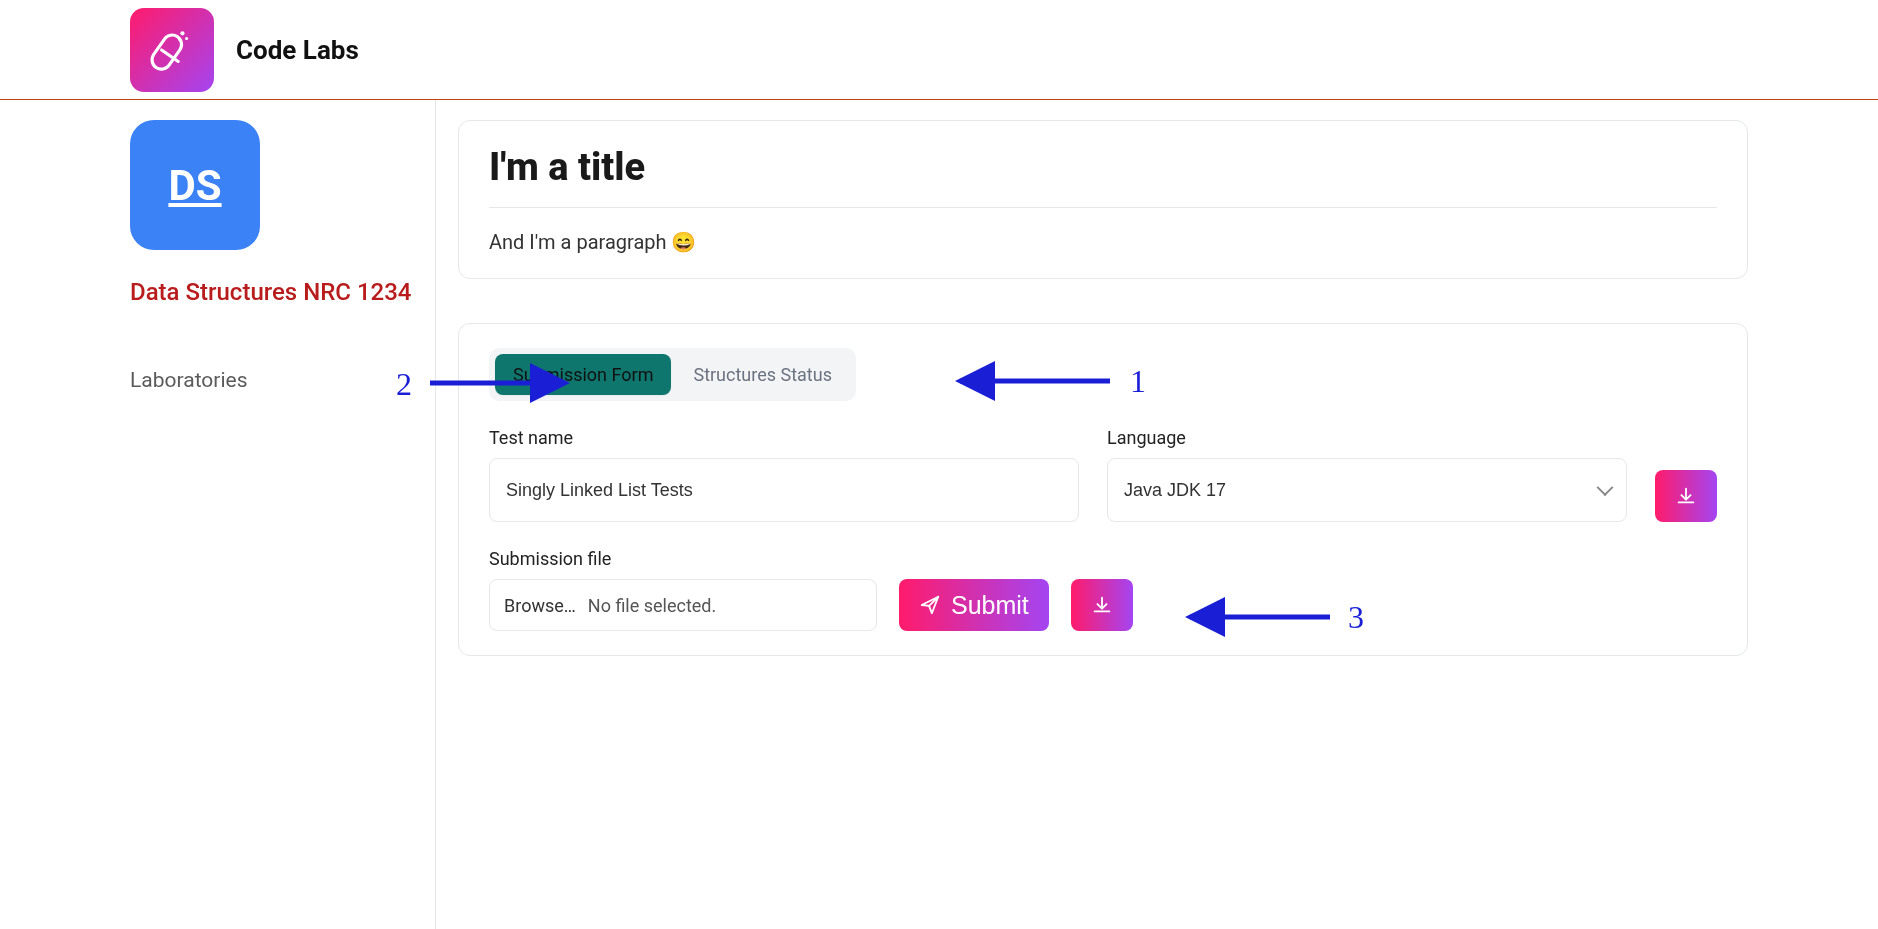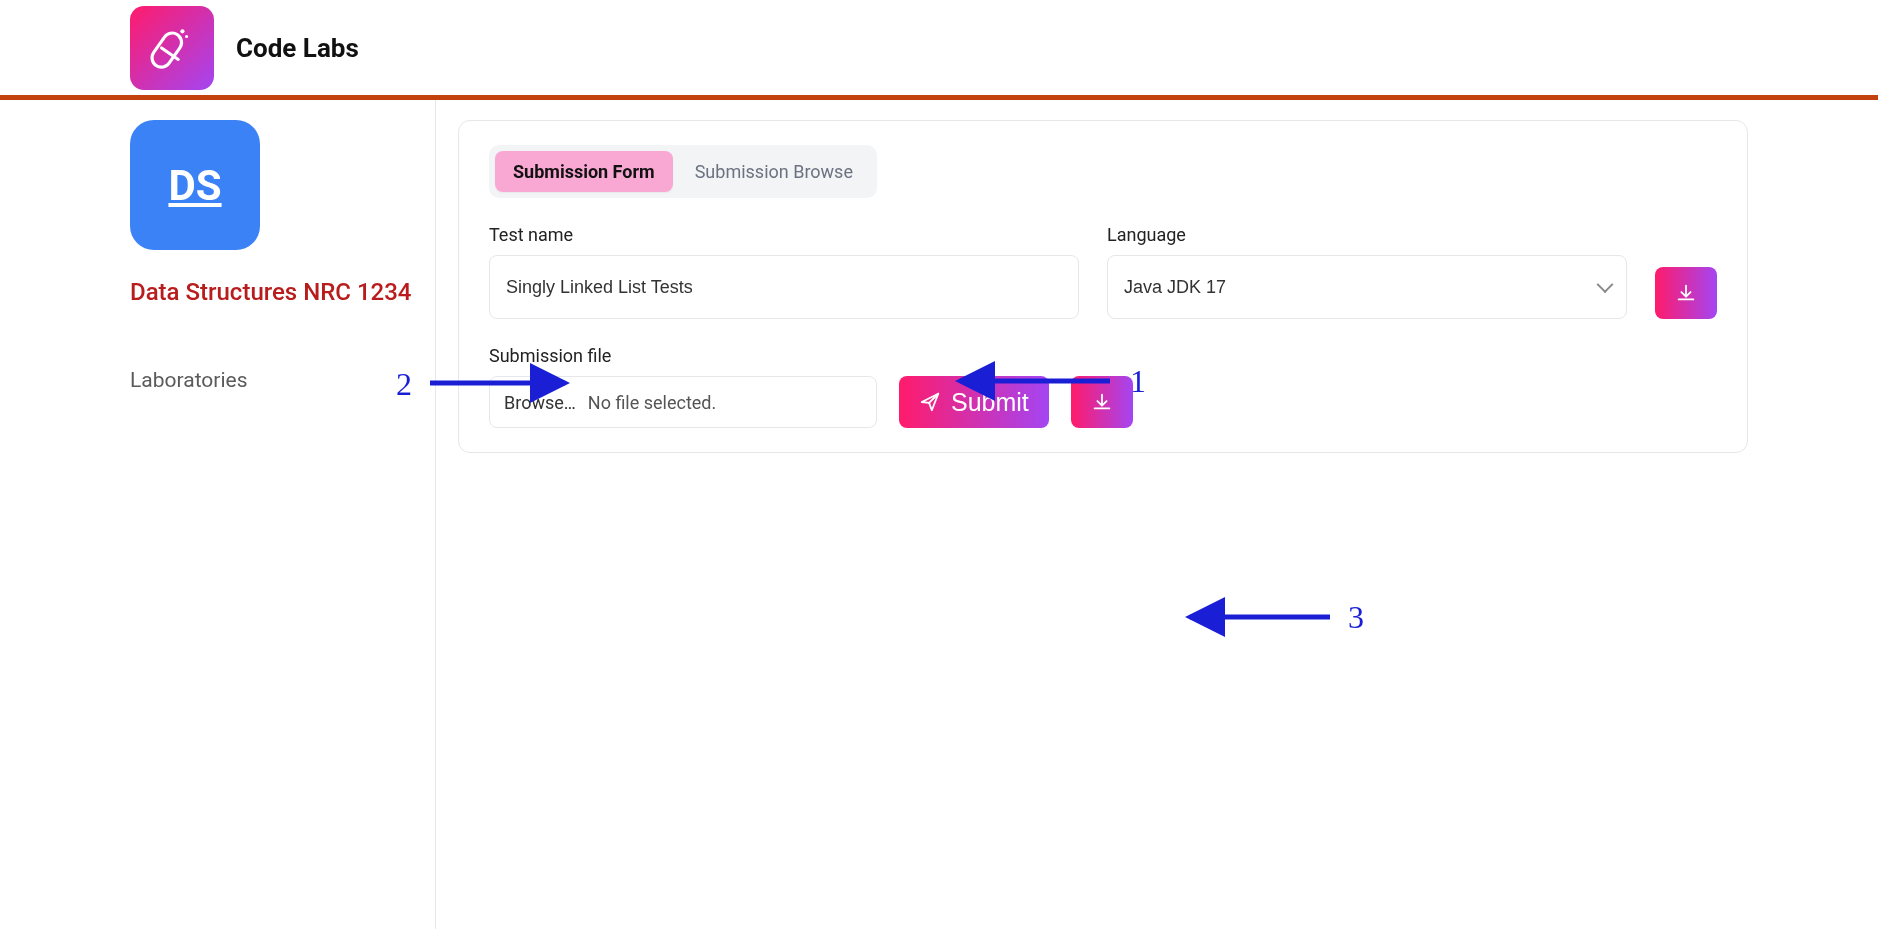--- a/index.html
+++ b/index.html
@@ -8,21 +8,21 @@
     background: #ffffff;
     color: #1a1a1a;
     font-size: 16px;
   }
   
   .header {
     display: flex;
     align-items: center;
     justify-content: space-between;
     padding: 8px 130px;
-    border-bottom: 5px solid #c2410c;
+    border-bottom: 1px solid #c2410c;
     height: 100px;
   }
   .brand {
     display: flex;
     align-items: center;
     gap: 22px;
   }
   .brand-logo {
     width: 84px;
     height: 84px;
@@ -126,23 +126,23 @@
     padding: 10px 18px;
     border-radius: 8px;
     font-size: 18px;
     color: #6b7280;
     cursor: pointer;
     border: none;
     background: transparent;
     font-family: inherit;
   }
   .tab.active {
-    background: #f9a8d4;
+    background: #0f766e;
     color: #111;
-    font-weight: 700;
+    font-weight: 400;
     box-shadow: 0 1px 2px rgba(0,0,0,0.05);
   }
 
   .form-row {
     display: flex;
     gap: 28px;
     align-items: flex-end;
     margin-bottom: 26px;
   }
   .field { display: flex; flex-direction: column; gap: 10px; }
@@ -248,25 +248,30 @@
   <aside class="sidebar">
     <div class="course-avatar">
       <span>DS</span>
     </div>
     <div class="course-name">Data Structures NRC 1234</div>
     <div class="sidebar-item">Laboratories</div>
   </aside>
 
   <main class="main">
 
+    <section class="card">
+      <h1 class="card-title">I'm a title</h1>
+      <hr>
+      <p class="card-paragraph">And I'm a paragraph 😄</p>
+    </section>
 
     <section class="card">
       <div class="tabs">
         <button class="tab active">Submission Form</button>
-        <button class="tab">Submission Browse</button>
+        <button class="tab">Structures Status</button>
       </div>
 
       <div class="form-row">
         <div class="field">
           <label class="field-label">Test name</label>
           <input class="field-input w1" type="text" readonly="" value="Singly Linked List Tests" style="">
         </div>
         <div class="field">
           <label class="field-label">Language</label>
           <div class="select-wrap">

